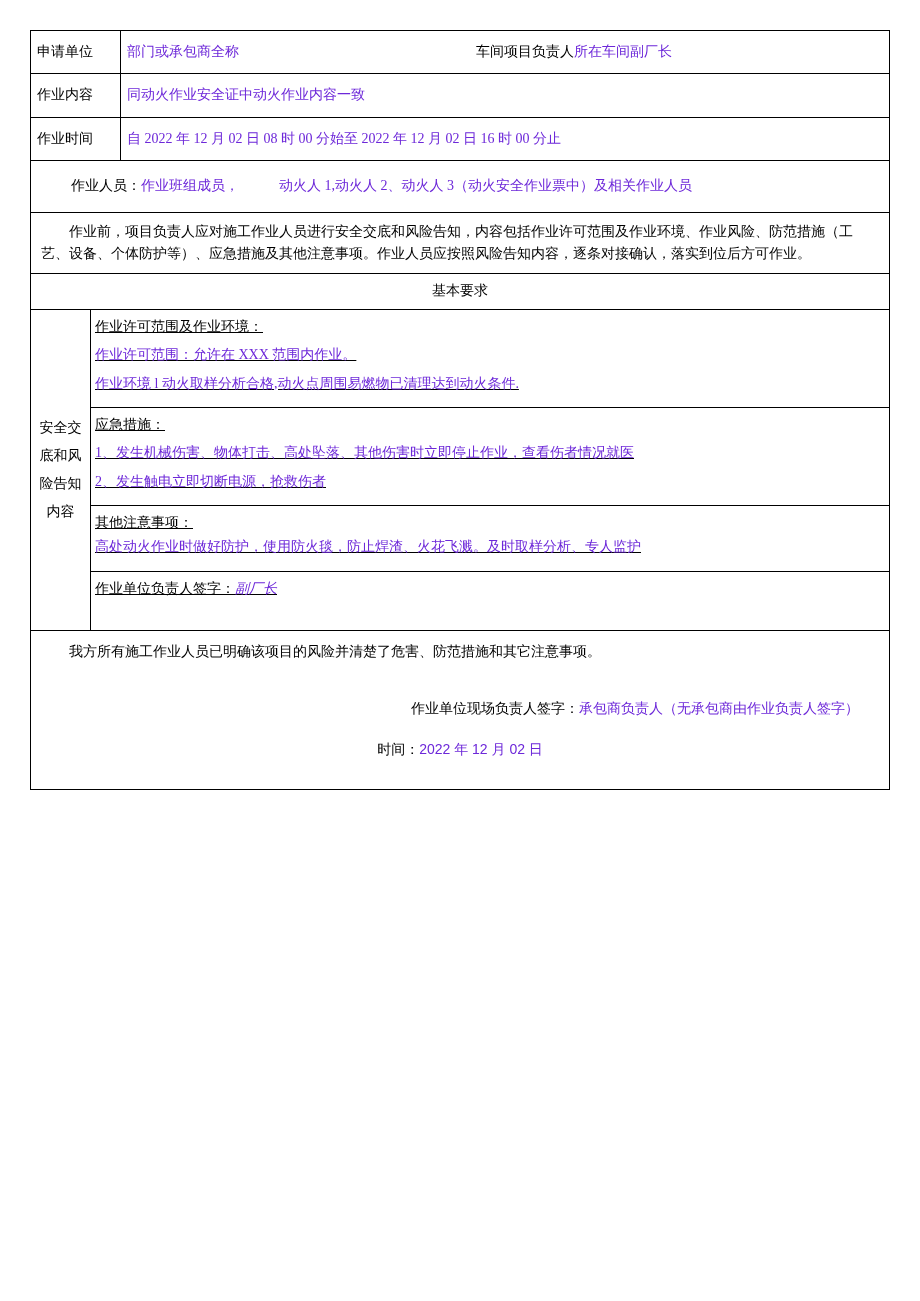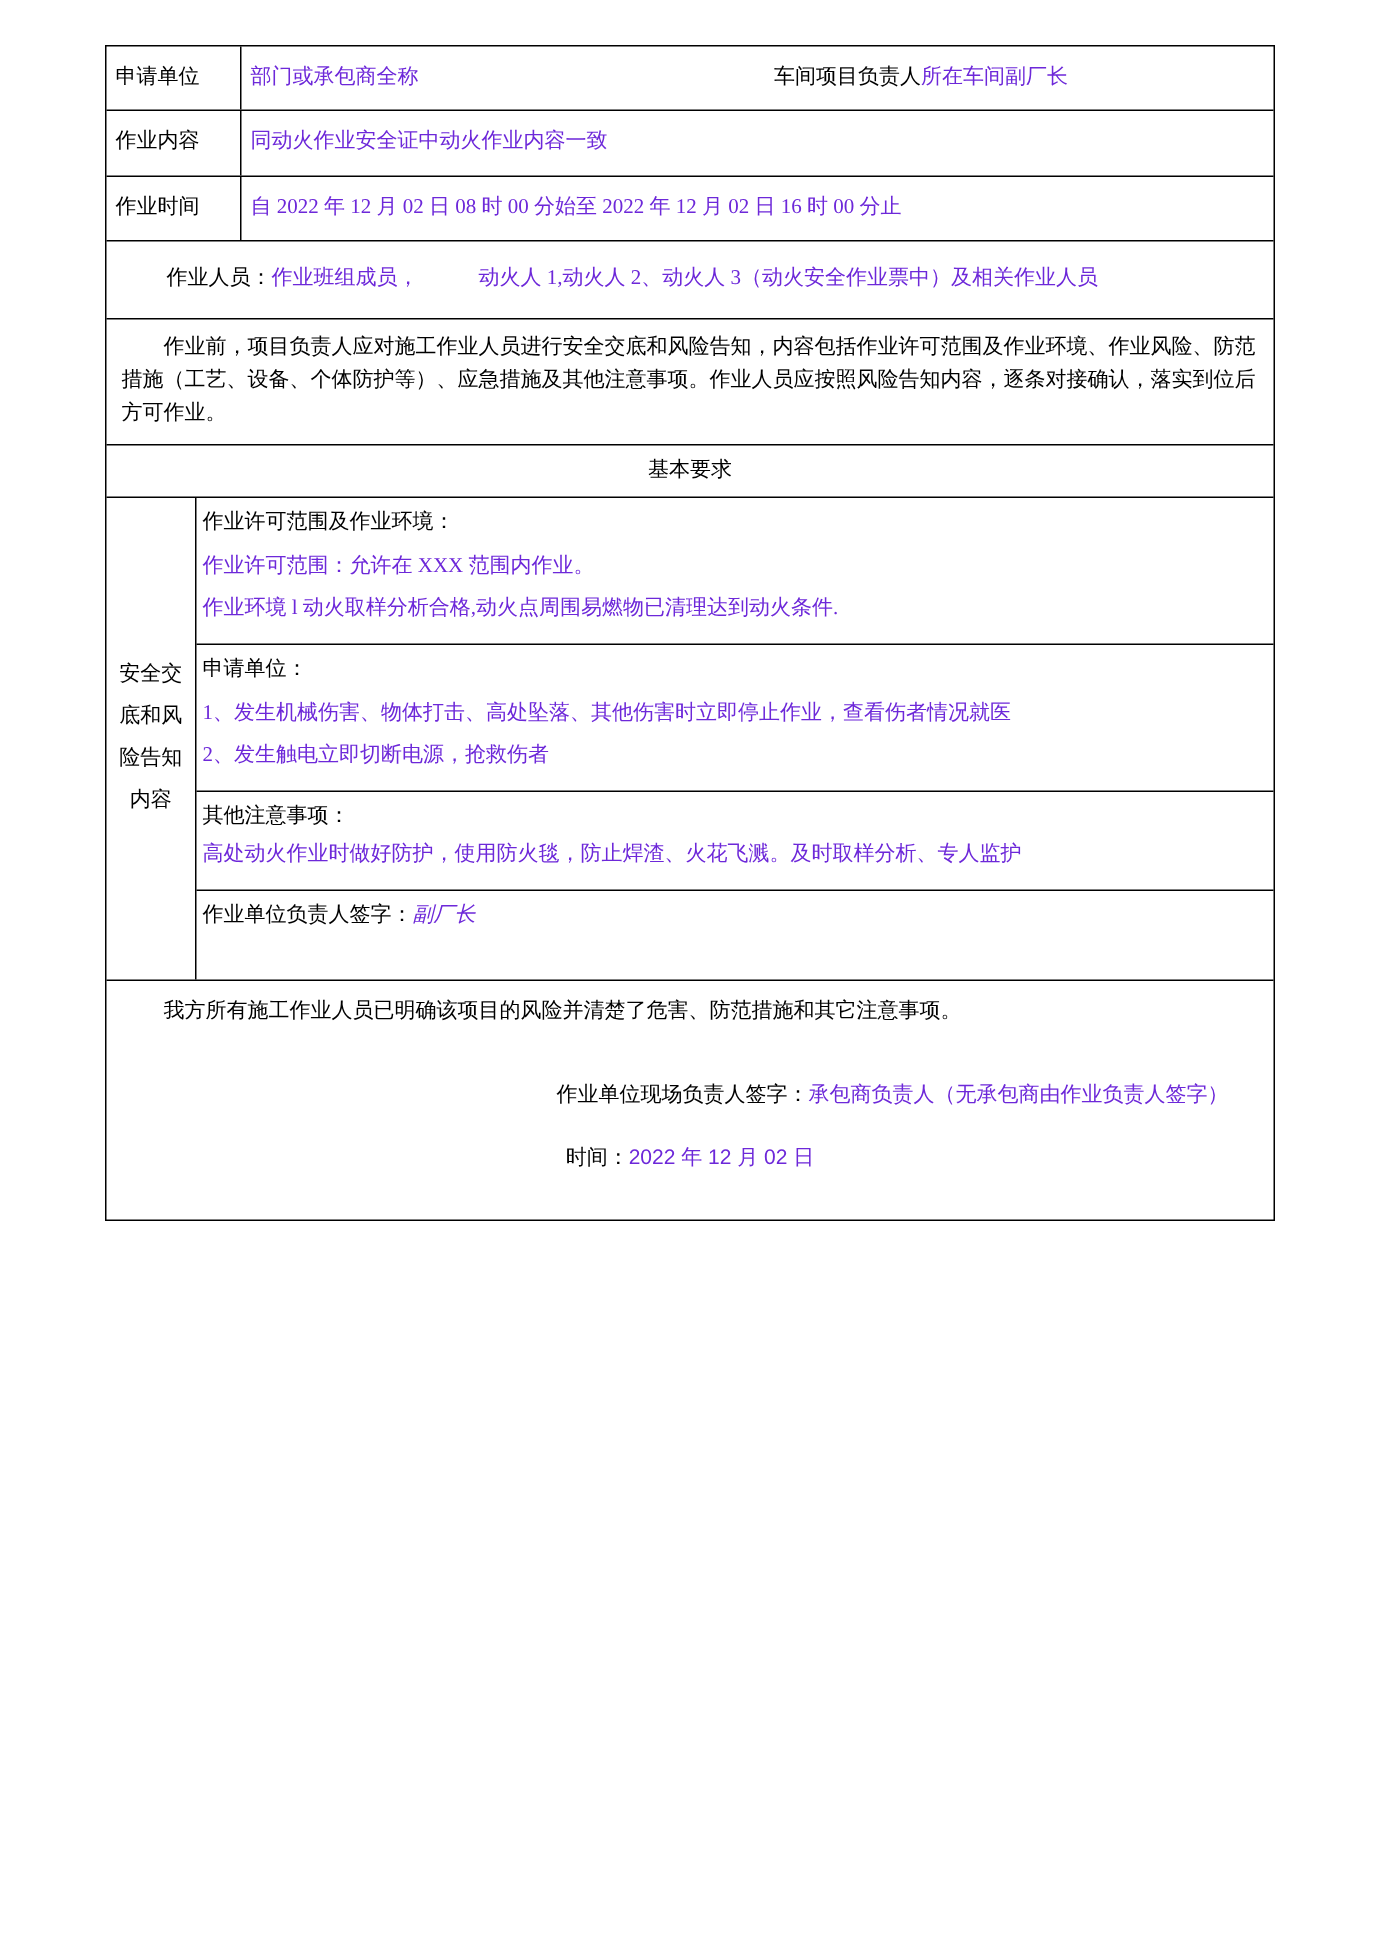--- a/index.html
+++ b/index.html
@@ -6,21 +6,21 @@
   body {
     margin: 0;
     padding: 30px;
     font-family: "SimSun", "宋体", serif;
     font-size: 14px;
     background: #fff;
     color: #000;
     line-height: 1.6;
   }
   .page {
-    width: 780px;
+    width: 860px;
     margin: 0 auto;
     border: 1px solid #000;
   }
   .row {
     display: flex;
     border-bottom: 1px solid #000;
   }
   .row:last-child { border-bottom: none; }
   .cell {
     padding: 10px 6px;
@@ -55,20 +55,21 @@
     flex-direction: column;
     align-items: center;
     justify-content: center;
     padding: 6px;
     line-height: 2;
   }
   .side-content { flex: 1; }
   .sub-block {
     border-bottom: 1px solid #000;
     padding: 6px 4px;
+    text-decoration: underline;
   }
   .sub-block:last-child { border-bottom: none; }
   .sub-block .title { margin-bottom: 6px; }
   .sub-block p { margin: 6px 0; }
   .sig-block {
     padding: 10px;
   }
   .sig-line {
     margin: 18px 0;
   }
@@ -131,21 +132,21 @@
 
       <div class="sub-block">
         <div class="title">作业许可范围及作业环境：</div>
         <p class="red">作业许可范围：允许在 XXX 范围内作业。</p>
         <p class="red">作业环境 l 动火取样分析合格,动火点周围易燃物已清理达到动火条件.</p>
       </div>
 
 
 
       <div class="sub-block">
-        <div class="title">申请单位：</div>
+        <div class="title">应急措施：</div>
         <p class="red">1、发生机械伤害、物体打击、高处坠落、其他伤害时立即停止作业，查看伤者情况就医</p>
         <p class="red">2、发生触电立即切断电源，抢救伤者</p>
       </div>
 
       <div class="sub-block">
         <div class="title" style="margin-bottom:2px;">其他注意事项：</div>
         <p class="red" style="margin-top:0;">高处动火作业时做好防护，使用防火毯，防止焊渣、火花飞溅。及时取样分析、专人监护</p>
       </div>
 
       <div class="sub-block" style="padding-bottom:30px;">

